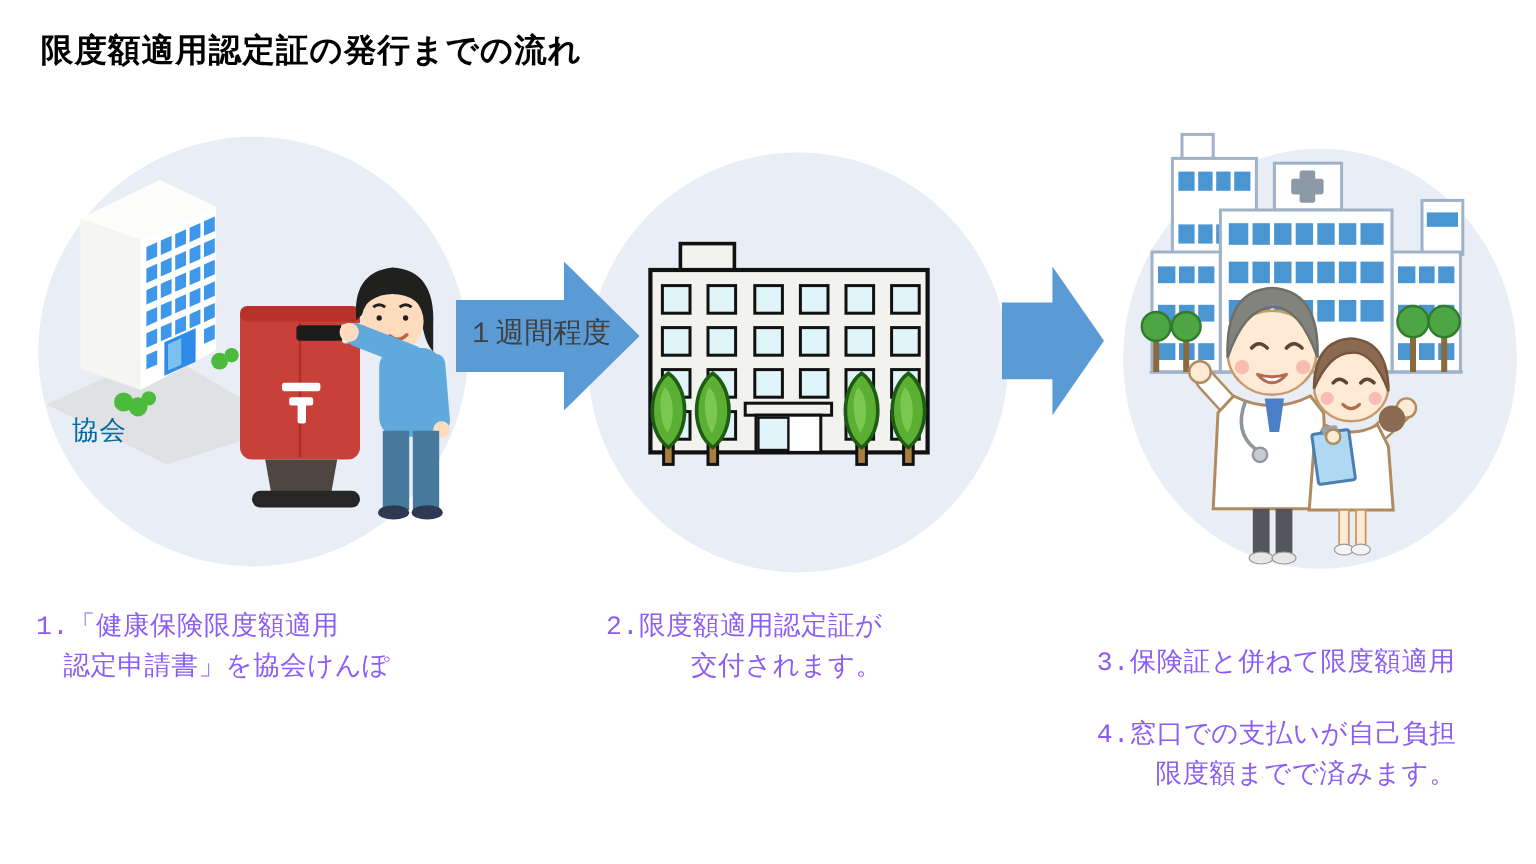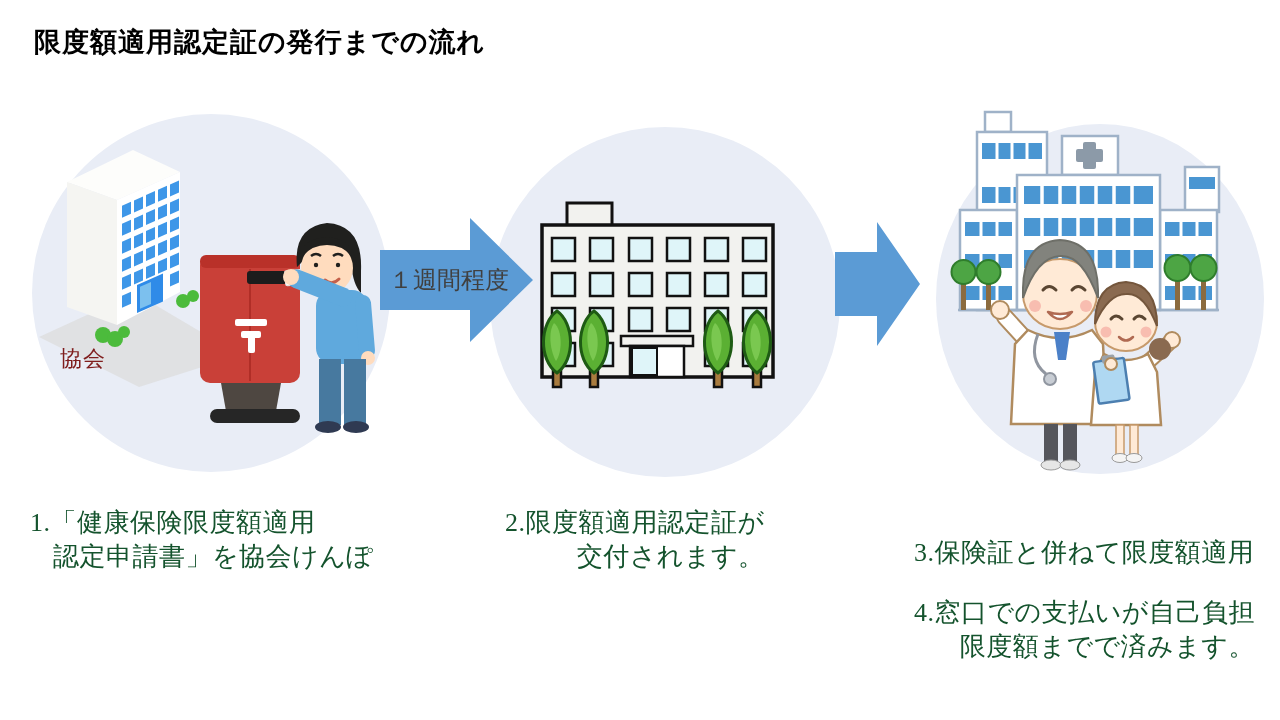--- a/index.html
+++ b/index.html
@@ -1,18 +1,18 @@
 <!DOCTYPE html>
 <html><head>
 <meta charset="utf-8">
 <style>
   html,body{margin:0;padding:0;background:#ffffff;}
   .canvas{
     position:relative;width:1280px;height:720px;overflow:hidden;
-    font-family:Liberation Serif, serif;background:#ffffff;
+    font-family:Liberation Mono, monospace;background:#ffffff;
   }
   .page-title{
     position:absolute;left:34px;top:24px;font-size:27px;font-weight:700;
     color:#000;letter-spacing:1px;margin:0;
   }
   .stage-circle{position:absolute;border-radius:50%;background:#E9EDF6;}
   .c1{left:32px;top:114px;width:358px;height:358px;}
   .c2{left:490px;top:127px;width:350px;height:350px;}
   .c3{left:936px;top:124px;width:328px;height:350px;}
   .scene{position:absolute;}
@@ -20,24 +20,24 @@
   .s2{left:490px;top:127px;}
   .s3{left:920px;top:92px;}
   .arrow-svg{position:absolute;}
   .a1{left:380px;top:218px;}
   .a2{left:835px;top:222px;}
   .arrow-label{
     position:absolute;left:383px;top:263px;width:132px;height:34px;
     color:#404040;font-size:24px;line-height:34px;text-align:center;letter-spacing:0;
   }
   .assoc-label{
-    position:absolute;left:60px;top:344px;font-size:22px;color:#7f1d1d;letter-spacing:1px;
+    position:absolute;left:60px;top:344px;font-size:22px;color:#0369a1;letter-spacing:1px;
   }
   .caption{
-    position:absolute;font-size:26px;line-height:34px;color:#14532d;letter-spacing:0.5px;
+    position:absolute;font-size:22px;line-height:34px;color:#8b5cf6;letter-spacing:0.5px;
   }
   .cap1{left:30px;top:506px;}
   .cap2{left:505px;top:506px;}
   .cap34{left:914px;top:536px;}
   .cap-line.cont{padding-left:23px;text-align:right;}
   .block4{margin-top:26px;}
 </style>
 </head>
 <body>
 

